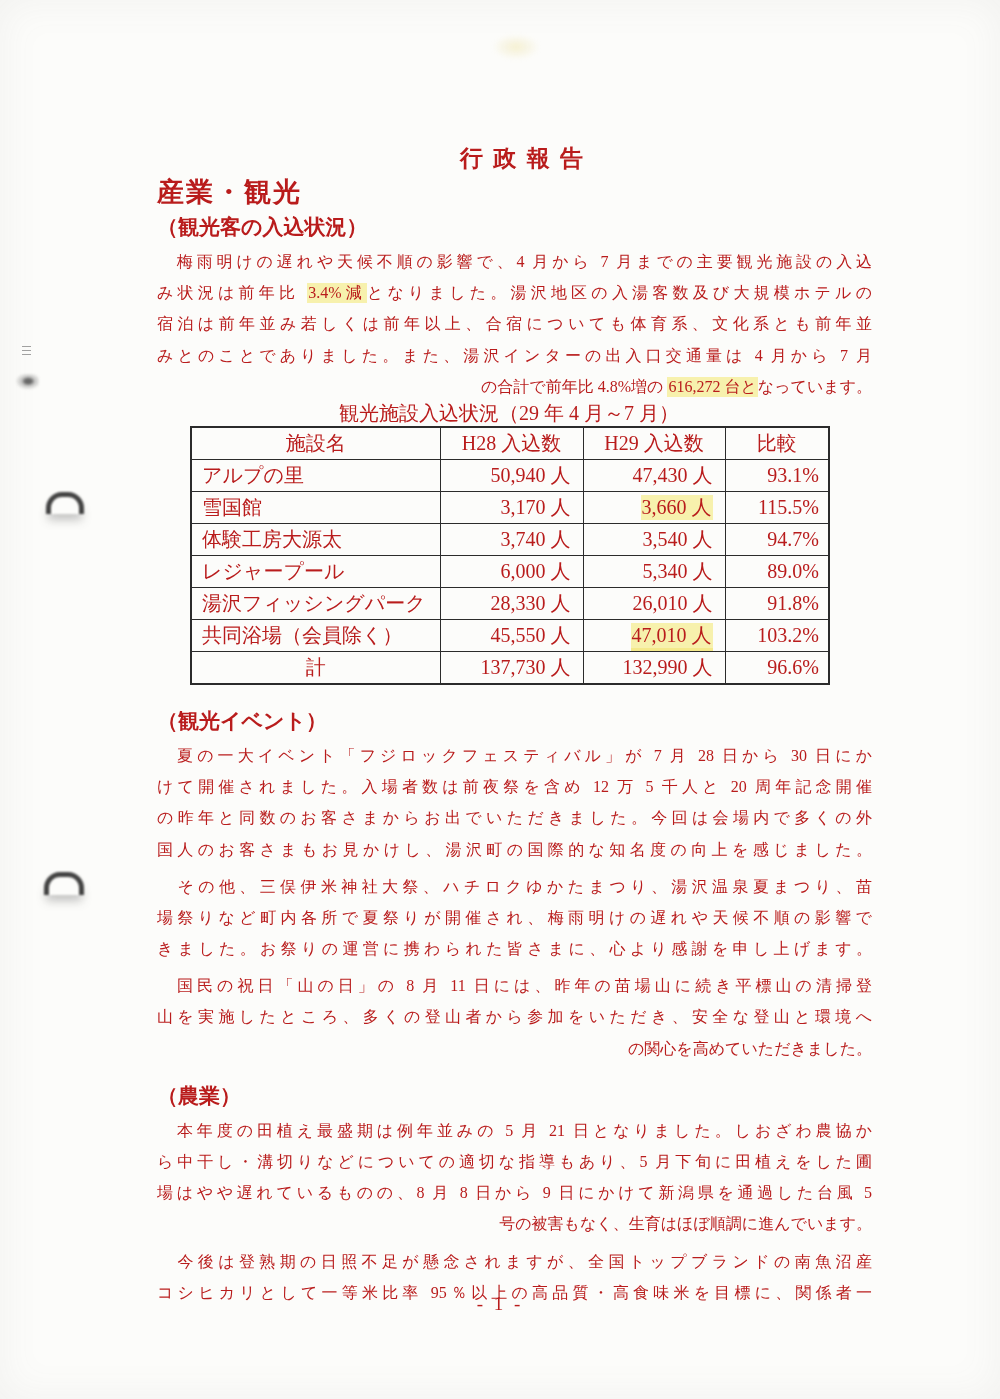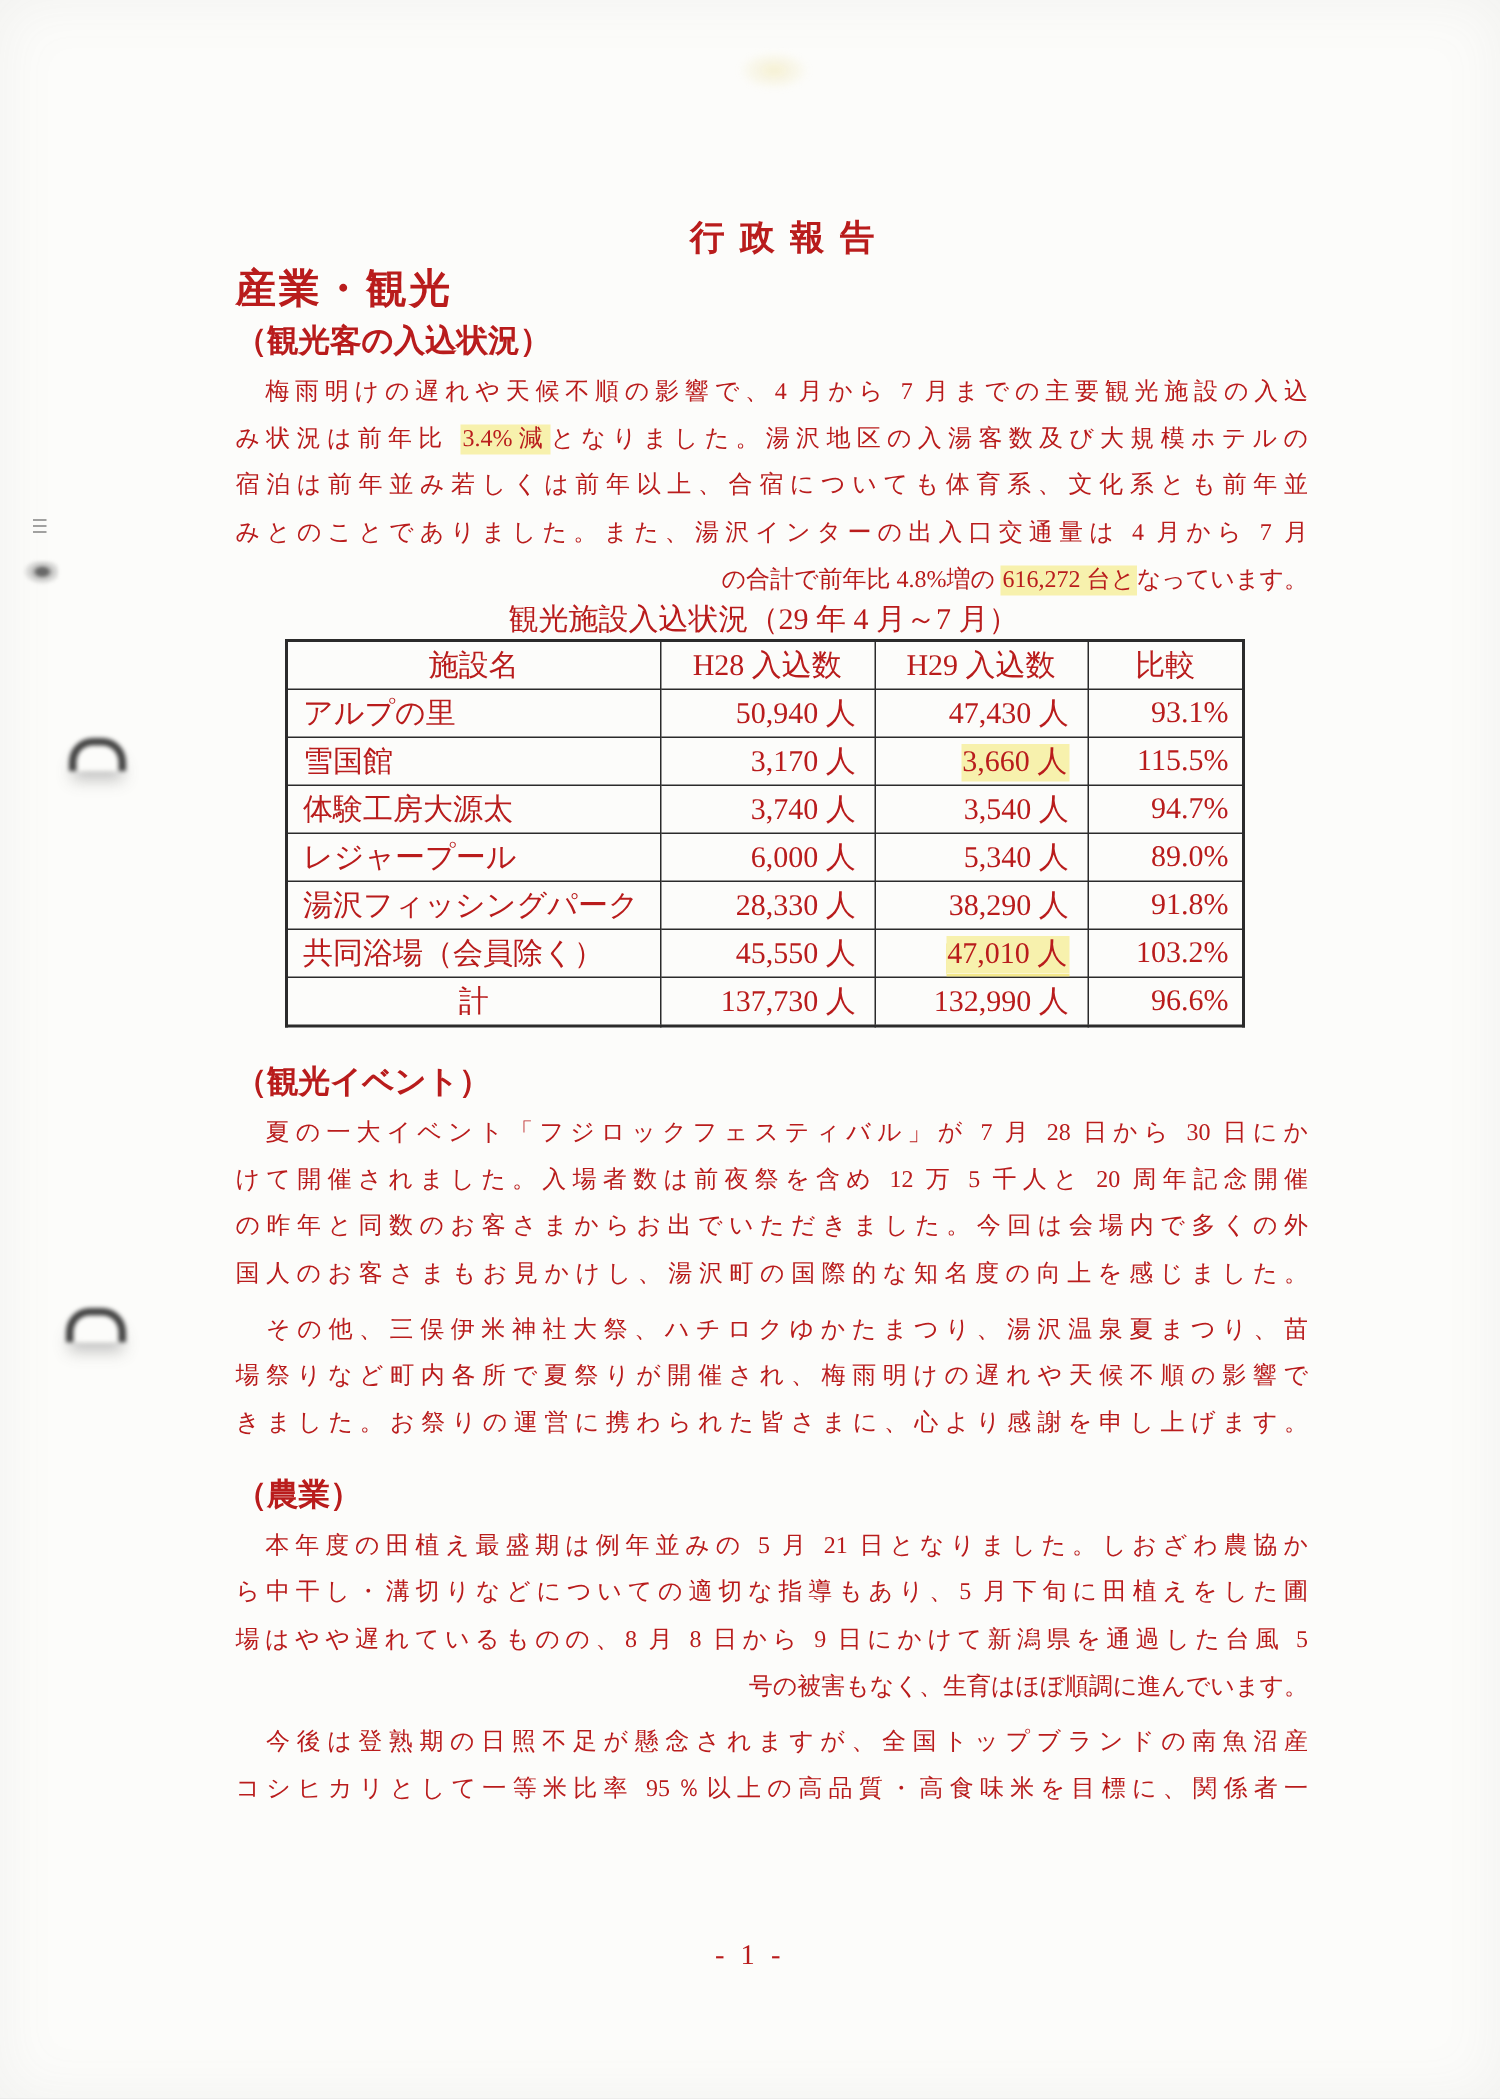--- a/index.html
+++ b/index.html
@@ -157,21 +157,21 @@
           </tr>
           <tr>
             <td class="cell-name">レジャープール</td>
             <td class="cell-num">6,000 人</td>
             <td class="cell-num">5,340 人</td>
             <td class="cell-pct">89.0%</td>
           </tr>
           <tr>
             <td class="cell-name">湯沢フィッシングパーク</td>
             <td class="cell-num">28,330 人</td>
-            <td class="cell-num">38,290 人</td>
+            <td class="cell-num">26,010 人</td>
             <td class="cell-pct">91.8%</td>
           </tr>
           <tr>
             <td class="cell-name">共同浴場（会員除く）</td>
             <td class="cell-num">45,550 人</td>
             <td class="cell-num"><span class="hl hl-u">47,010 人</span></td>
             <td class="cell-pct">103.2%</td>
           </tr>
           <tr>
             <td class="cell-name total">計</td>
@@ -188,20 +188,25 @@
         <div class="line fill"><span>　夏の一大イベント「フジロックフェスティバル」が 7 月 28 日から 30 日にか</span></div>
         <div class="line fill"><span>けて開催されました。入場者数は前夜祭を含め 12 万 5 千人と 20 周年記念開催</span></div>
         <div class="line fill"><span>の昨年と同数のお客さまからお出でいただきました。今回は会場内で多くの外</span></div>
         <div class="line fill"><span>国人のお客さまもお見かけし、湯沢町の国際的な知名度の向上を感じました。</span></div>
       </div>
     <div class="para">
         <div class="line fill"><span>　その他、三俣伊米神社大祭、ハチロクゆかたまつり、湯沢温泉夏まつり、苗</span></div>
         <div class="line fill"><span>場祭りなど町内各所で夏祭りが開催され、梅雨明けの遅れや天候不順の影響で</span></div>
         <div class="line fill"><span>きました。お祭りの運営に携わられた皆さまに、心より感謝を申し上げます。</span></div>
       </div>
+    <div class="para">
+        <div class="line fill"><span>　国民の祝日「山の日」の 8 月 11 日には、昨年の苗場山に続き平標山の清掃登</span></div>
+        <div class="line fill"><span>山を実施したところ、多くの登山者から参加をいただき、安全な登山と環境へ</span></div>
+        <div class="line"><span>の関心を高めていただきました。</span></div>
+      </div>
 
     <div class="h-sub sp-agri">（農業）</div>
 
     <div class="para">
         <div class="line fill"><span>　本年度の田植え最盛期は例年並みの 5 月 21 日となりました。しおざわ農協か</span></div>
         <div class="line fill"><span>ら中干し・溝切りなどについての適切な指導もあり、5 月下旬に田植えをした圃</span></div>
         <div class="line fill"><span>場はやや遅れているものの、8 月 8 日から 9 日にかけて新潟県を通過した台風 5</span></div>
         <div class="line"><span>号の被害もなく、生育はほぼ順調に進んでいます。</span></div>
       </div>
     <div class="para">

